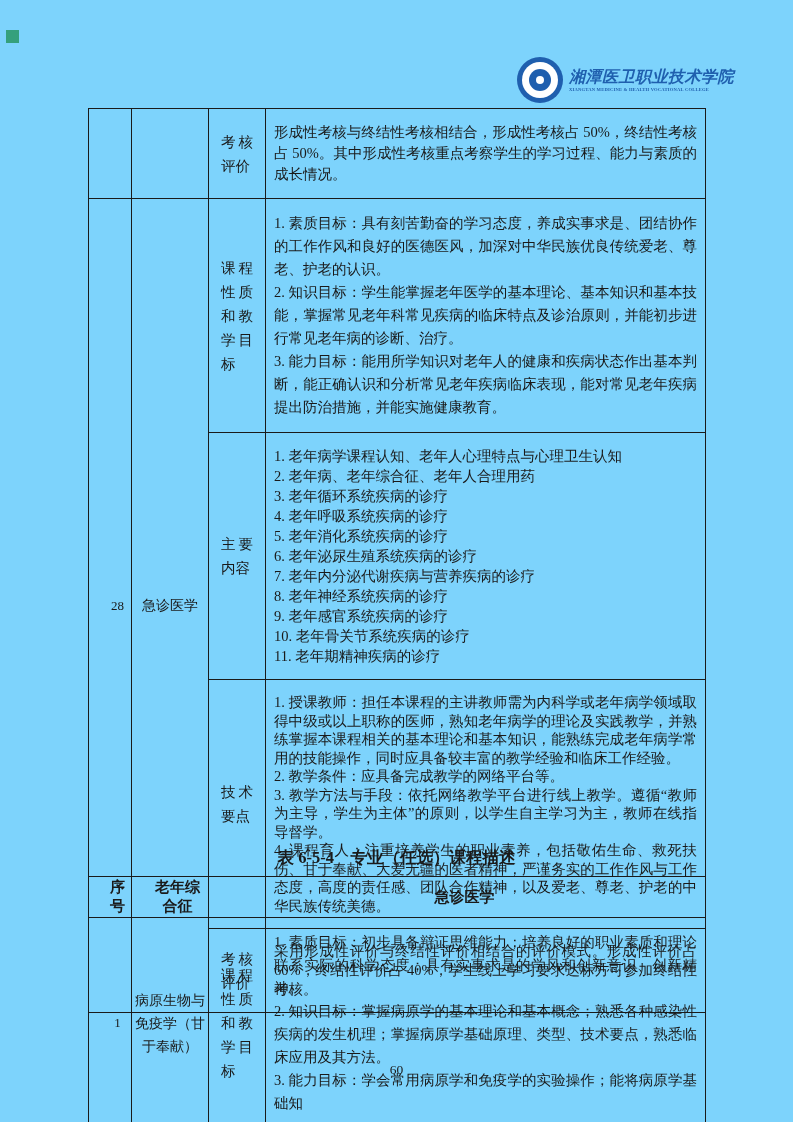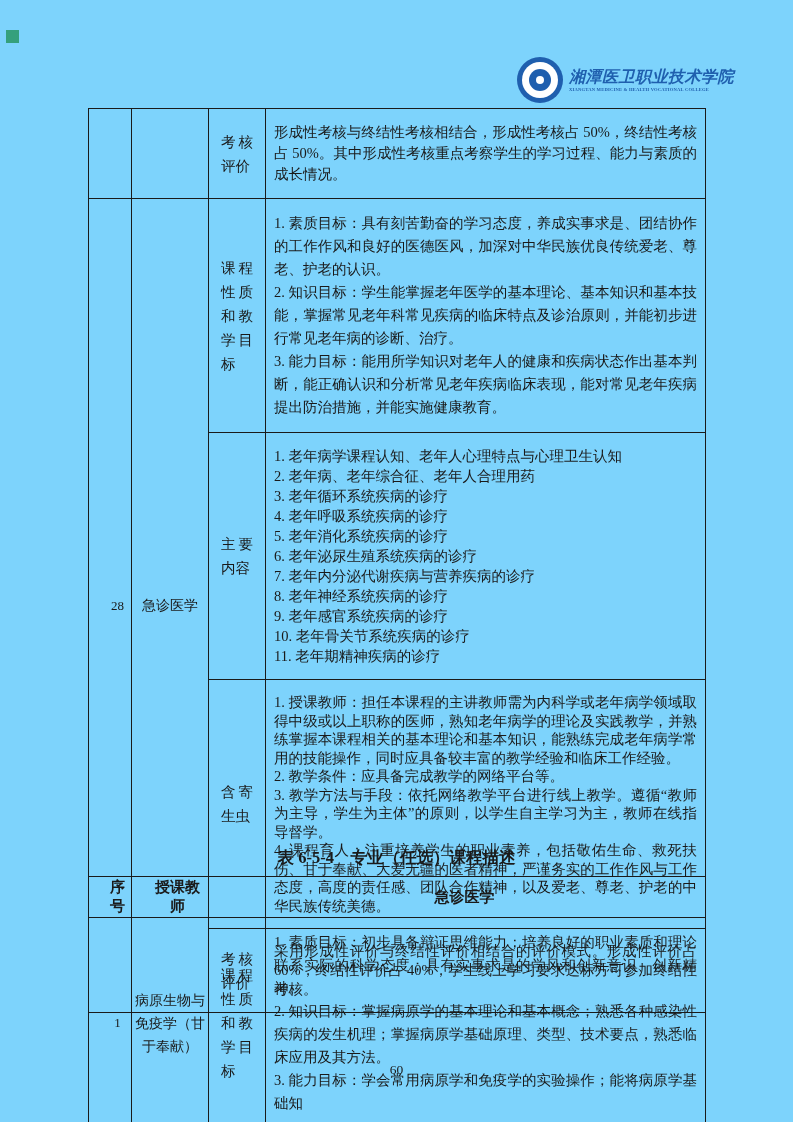--- a/index.html
+++ b/index.html
@@ -87,21 +87,21 @@
 4. 老年呼吸系统疾病的诊疗
 5. 老年消化系统疾病的诊疗
 6. 老年泌尿生殖系统疾病的诊疗
 7. 老年内分泌代谢疾病与营养疾病的诊疗
 8. 老年神经系统疾病的诊疗
 9. 老年感官系统疾病的诊疗
 10. 老年骨关节系统疾病的诊疗
 11. 老年期精神疾病的诊疗</td>
     </tr>
     <tr style="height:208px">
-      <td class="lbl">含寄生虫</td>
+      <td class="lbl">技术要点</td>
       <td class="content lh-req">1. 授课教师：担任本课程的主讲教师需为内科学或老年病学领域取得中级或以上职称的医师，熟知老年病学的理论及实践教学，并熟练掌握本课程相关的基本理论和基本知识，能熟练完成老年病学常用的技能操作，同时应具备较丰富的教学经验和临床工作经验。
 2. 教学条件：应具备完成教学的网络平台等。
 3. 教学方法与手段：依托网络教学平台进行线上教学。遵循“教师为主导，学生为主体”的原则，以学生自主学习为主，教师在线指导督学。
 4. 课程育人：注重培养学生的职业素养，包括敬佑生命、救死扶伤、甘于奉献、大爱无疆的医者精神，严谨务实的工作作风与工作态度，高度的责任感、团队合作精神，以及爱老、尊老、护老的中华民族传统美德。</td>
     </tr>
     <tr style="height:45px">
       <td class="lbl">考核评价</td>
       <td class="content lh-eval">采用形成性评价与终结性评价相结合的评价模式。形成性评价占 60%，终结性评价占 40%，学生线上学习要求达标方可参加终结性考核。</td>
     </tr>
   </tbody>
@@ -112,21 +112,21 @@
   <table class="t2">
     <colgroup>
         <col style="width:43px">
         <col style="width:77px">
         <col style="width:57px">
         <col style="width:440px">
       </colgroup>
     <tbody>
         <tr style="height:26px">
       <th>序号</th>
-      <th>授课教师</th>
+      <th>老年综合征</th>
       <th colspan="2">急诊医学</th>
     </tr>
     <tr style="height:139px">
       <td class="cell-center">1</td>
       <td class="name-cell">病原生物与免疫学（甘于奉献）</td>
       <td class="lbl">课程性质和教学目标</td>
       <td class="content lh-t2">1. 素质目标：初步具备辩证思维能力；培养良好的职业素质和理论联系实际的科学态度；具有实事求是的学风和创新意识、创新精神。
 2. 知识目标：掌握病原学的基本理论和基本概念；熟悉各种感染性疾病的发生机理；掌握病原学基础原理、类型、技术要点，熟悉临床应用及其方法。
 3. 能力目标：学会常用病原学和免疫学的实验操作；能将病原学基础知</td>
     </tr>

